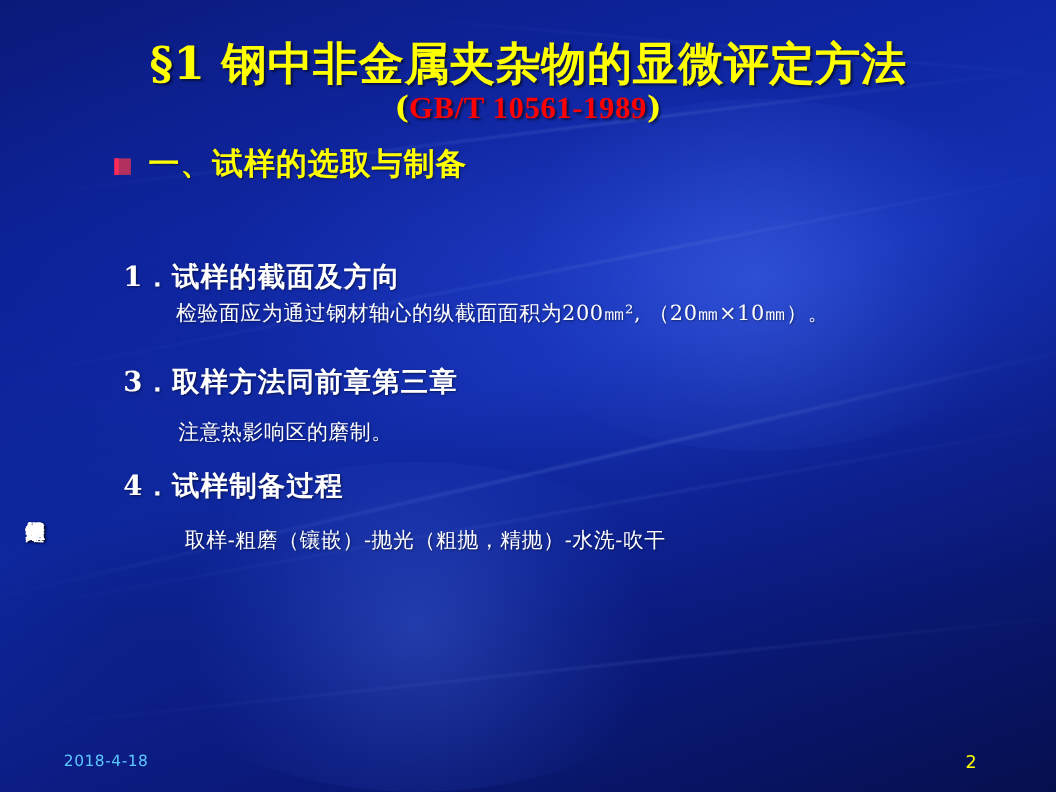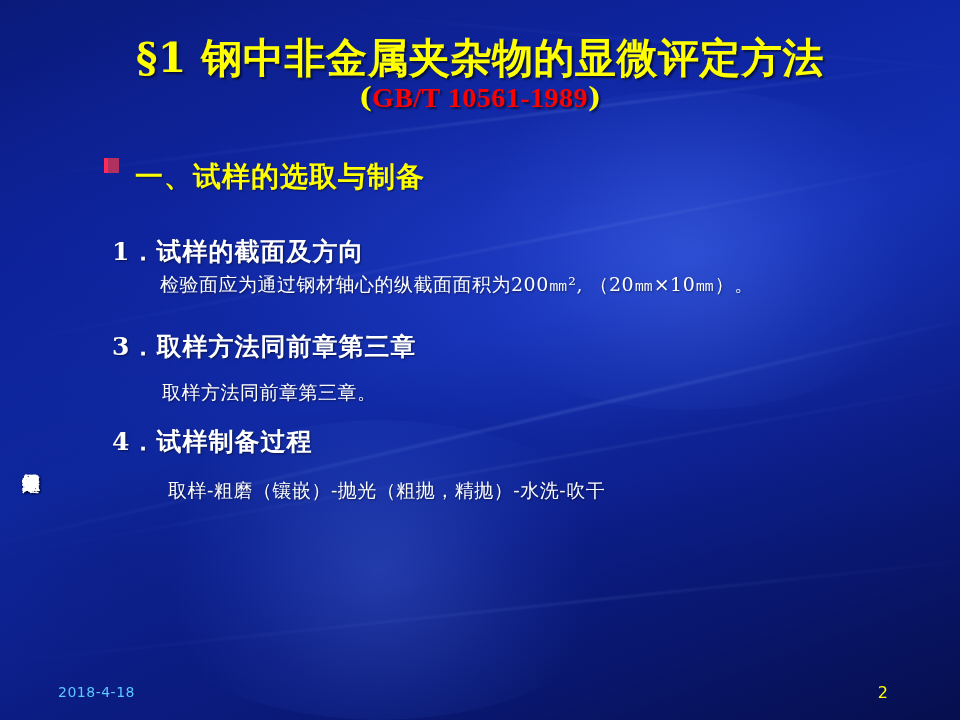--- a/index.html
+++ b/index.html
@@ -94,21 +94,20 @@
     margin-top: 4px;
     flex: 0 0 auto;
   }
   .section-text {
     font-family: "DejaVu Serif", serif;
     font-weight: bold;
     font-size: 28px;
     color: #ffff00;
     text-shadow: 1px 1px 2px rgba(0,0,0,0.5);
     letter-spacing: 1px;
-    margin-top: 28px;
   }
 
   
   .item-head {
     position: absolute;
     font-family: "DejaVu Serif", serif;
     font-weight: bold;
     font-size: 25px;
     color: #ffffff;
     letter-spacing: 1px;
@@ -188,21 +187,21 @@
 
   <div class="section">
     <span class="bullet-marker"></span>
     <span class="section-text">一、试样的选取与制备</span>
   </div>
 
   <div class="item-head i1h">1．试样的截面及方向</div>
   <div class="item-body i1b">检验面应为通过钢材轴心的纵截面面积为200㎜², （20㎜×10㎜）。</div>
 
   <div class="item-head i2h">3．取样方法同前章第三章</div>
-  <div class="item-body i2b">取样方法同前章第三章。</div>
+  <div class="item-body i2b">注意热影响区的磨制。</div>
 
   <div class="item-head i3h">4．试样制备过程</div>
   <div class="item-body i3b">取样-粗磨（镶嵌）-抛光（粗抛，精抛）-水洗-吹干</div>
 
   <div class="side-text">第十章钢的显微组织评定</div>
 
   <div class="footer-date">2018-4-18</div>
   <div class="footer-page">2</div>
 </div>
 

